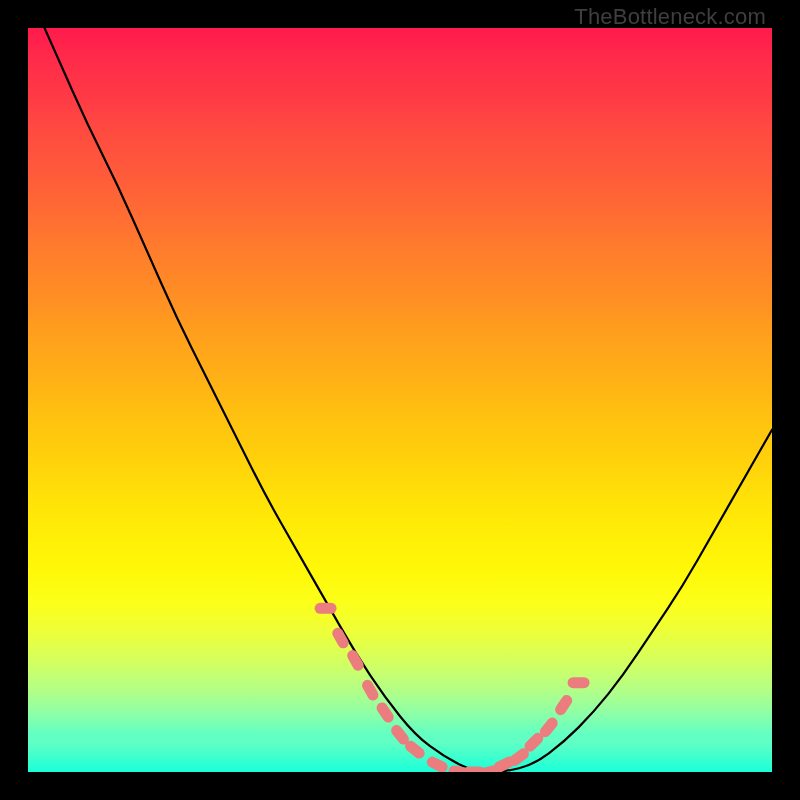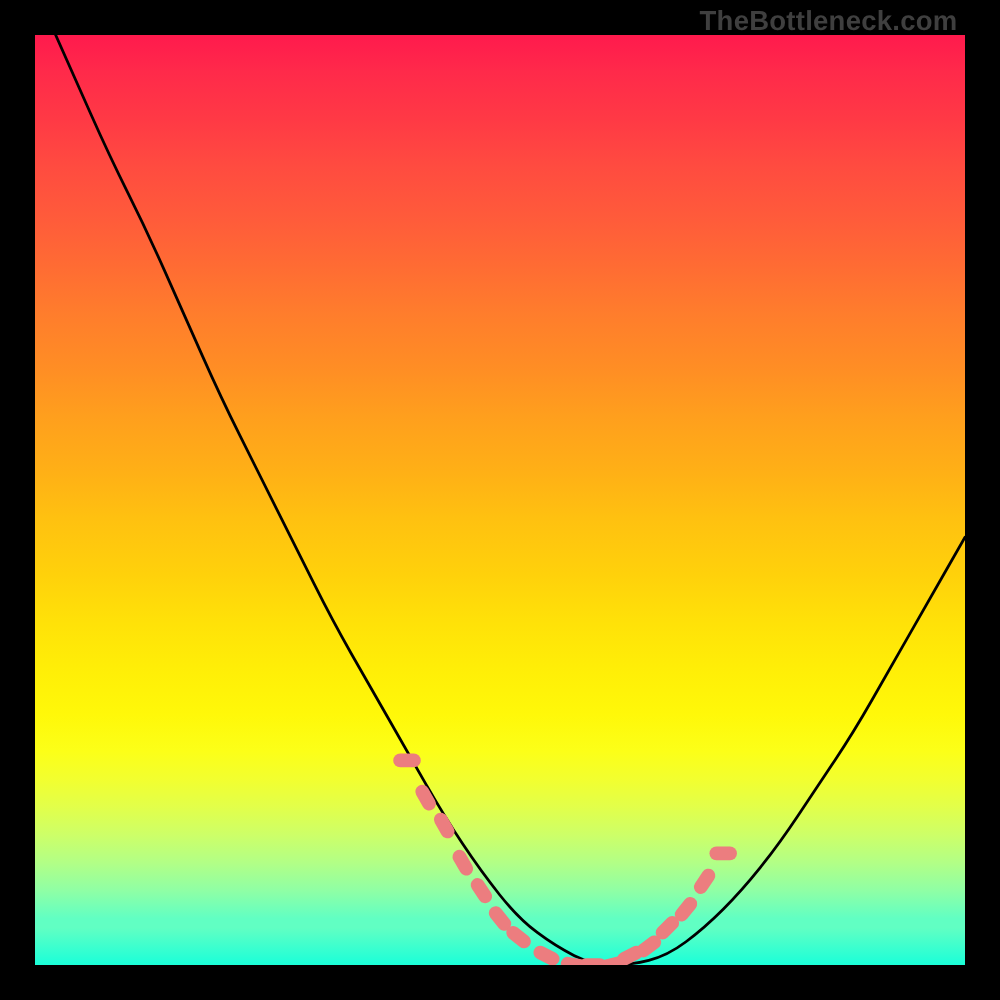--- a/index.html
+++ b/index.html
@@ -59,21 +59,21 @@
       #61ffc3 95%,
       #61ffc3 96%,
       #1affd9 100%
     );
   }
   .watermark {
     position: absolute;
     top: 4px;
     right: 34px;
     font-size: 22px;
-    font-weight: 700;
+    font-weight: 400;
     color: #3f3f3f;
     letter-spacing: 0.2px;
     z-index: 5;
   }
   svg.curve-layer {
     position: absolute;
     left: 0;
     top: 0;
     width: 100%;
     height: 100%;

